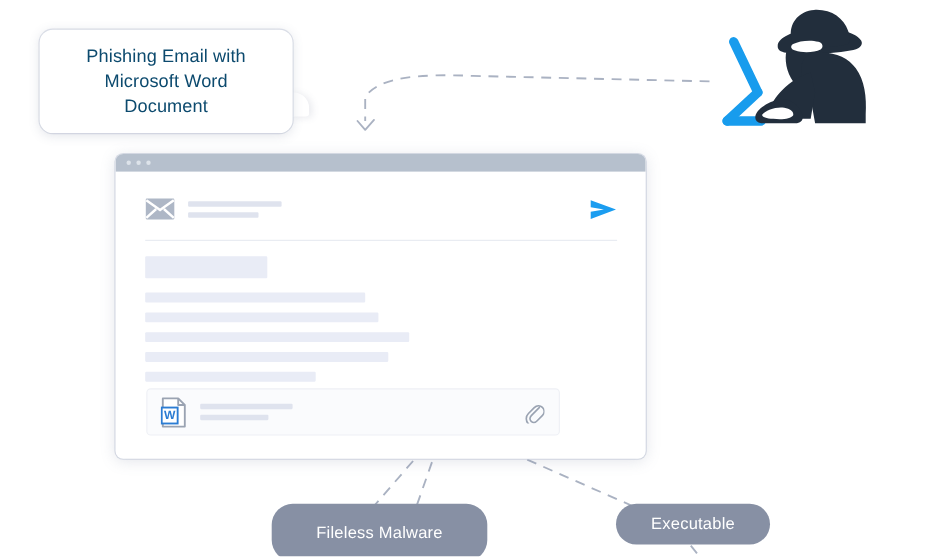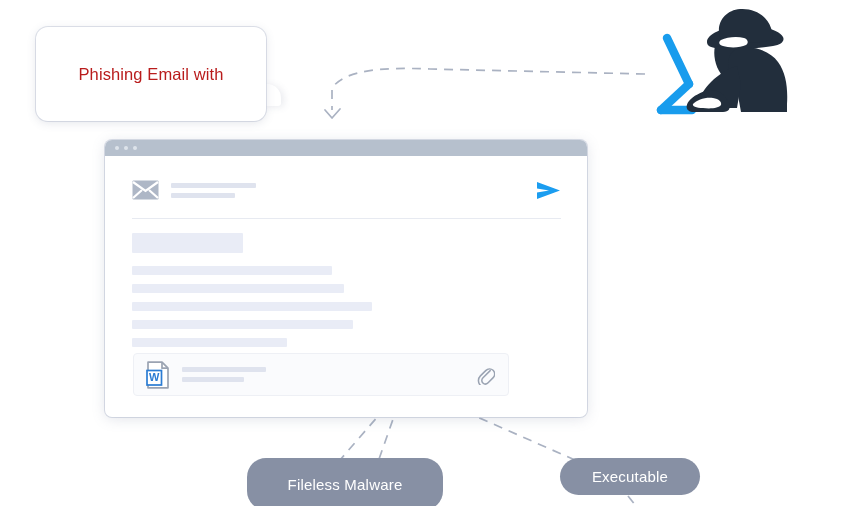--- a/index.html
+++ b/index.html
@@ -59,21 +59,21 @@
     left:-8px; top:0;
     width:12px; height:22px;
     background:#ffffff;
   }
   .bubble-text {
     position: relative;
     z-index: 2;
     text-align: center;
     font-size: 16.5px;
     line-height: 23px;
-    color: #b91c1c;
+    color: #0c4a6e;
     letter-spacing: 0.1px;
   }
 
   
   .window {
     position: absolute;
     left: 105px;
     top: 140px;
     width: 482px;
     height: 277px;
@@ -188,20 +188,22 @@
       <path d="M 628 496 L 636 506"></path>
     </g>
 
     <path d="M 325 110 L 332 118 L 340 109" fill="none" stroke="#aab2c2" stroke-width="1.7" stroke-linecap="round" stroke-linejoin="round"></path>
   </svg>
 
   <div class="bubble-tail"></div>
   <div class="bubble">
     <div class="bubble-text">
       <div>Phishing Email with</div>
+      <div>Microsoft Word</div>
+      <div>Document</div>
     </div>
   </div>
 
   <svg class="hacker" viewBox="0 0 165 112" xmlns="http://www.w3.org/2000/svg">
 
     <g stroke="#189ced" stroke-width="8.5" stroke-linecap="round" stroke-linejoin="round" fill="none">
       <path d="M 22 34 L 44 80"></path>
       <path d="M 44 80 L 16 106"></path>
       <path d="M 16 106 L 47 106"></path>
     </g>

